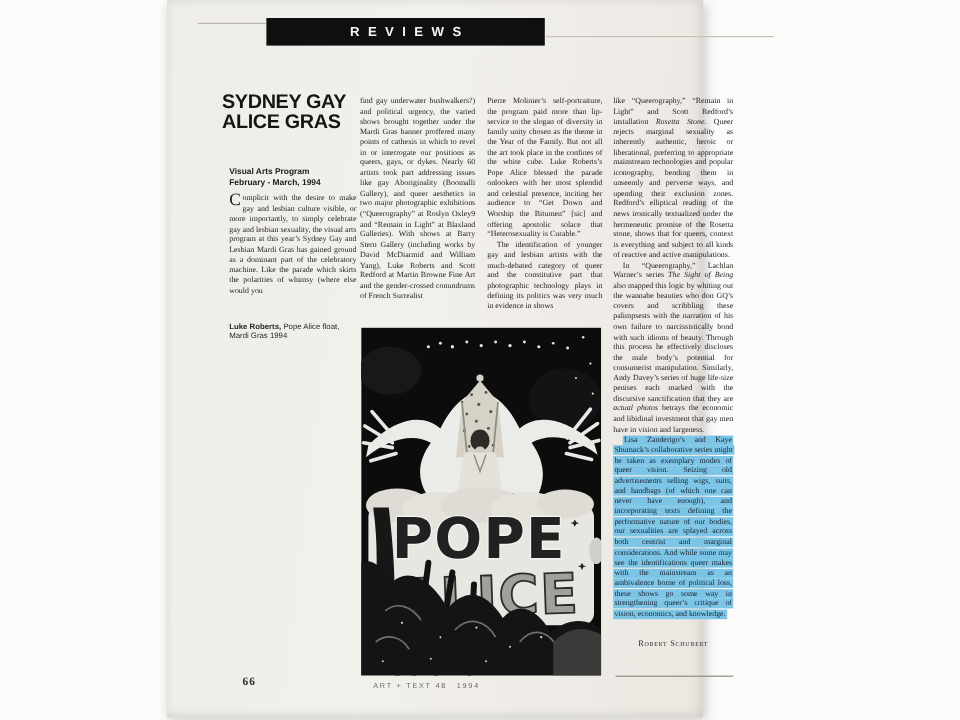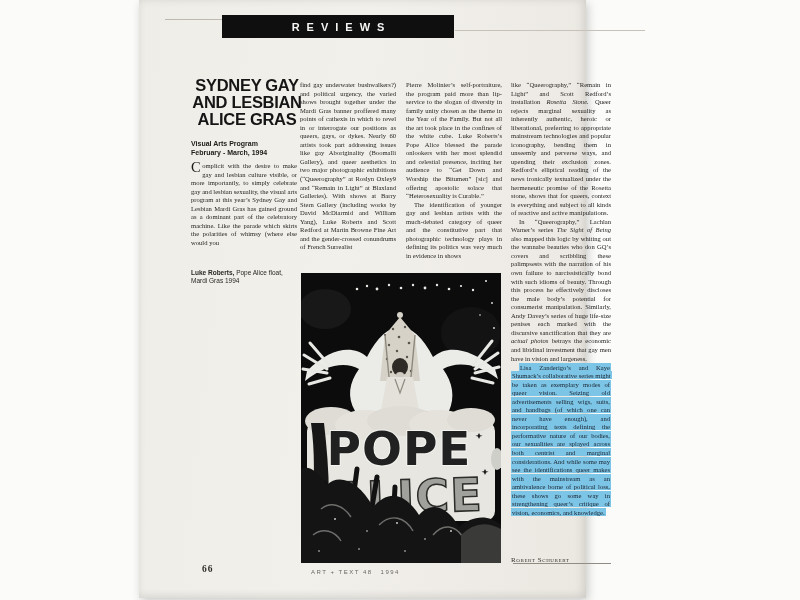--- a/index.html
+++ b/index.html
@@ -29,21 +29,21 @@
     font-weight:bold;font-size:11px;letter-spacing:7px;
     display:flex;align-items:center;justify-content:center;
     text-indent:7px;
   }
   .rule{background:#bdb9b1;height:1px;}
   
   #article-title{
     left:46px;top:77px;width:124px;
     font-family:"Liberation Sans", sans-serif;
     font-weight:bold;font-size:16.5px;line-height:17px;
-    letter-spacing:-0.3px;color:#151515;text-align:center;
+    letter-spacing:-0.3px;color:#151515;text-align:left;
   }
   #article-subtitle{
     left:52px;top:139px;width:110px;
     font-family:"Liberation Sans", sans-serif;
     font-weight:bold;font-size:7px;line-height:9px;color:#22201d;
   }
   
   .bodycol{
     font-size:6.6px;line-height:8.55px;color:#211f1c;
     text-align:justify;
@@ -65,21 +65,21 @@
     box-decoration-break:clone;-webkit-box-decoration-break:clone;
   }
   
   #photo-caption{
     left:52px;top:269px;width:102px;
     font-family:"Liberation Sans", sans-serif;
     font-size:6.5px;line-height:8px;color:#2a2825;
   }
   
   #byline{
-    left:372px;top:556px;width:100px;
+    left:372px;top:532px;width:100px;text-align:center;
     font-variant:small-caps;font-size:7px;letter-spacing:0.6px;color:#33302c;
   }
   #byline-rule{left:374px;top:563px;width:98px;background:#918d85;}
   
   #photo-frame{left:162px;top:273px;width:200px;height:290px;}
   
   #footer-page-number{
     left:63px;top:564px;
     font-weight:bold;font-size:9.5px;color:#2f2d2a;letter-spacing:1px;
   }
@@ -97,21 +97,20 @@
   <div id="page" class="abs">
 
     <div class="abs rule" style="left:26px;top:19px;width:57px;"></div>
     <div id="reviews-banner" class="abs">
       <span>REVIEWS</span>
     </div>
     <div class="abs rule" style="left:316px;top:30px;width:190px;background:#c6c2ba;"></div>
 
     <div id="article-title" class="abs">
       <div>SYDNEY GAY</div>
-      <div>AND LESBIAN</div>
       <div>ALICE GRAS</div>
     </div>
 
     <div id="article-subtitle" class="abs">
       <div>Visual Arts Program</div>
       <div>February - March, 1994</div>
     </div>
 
     <div id="col1" class="abs bodycol">
       <p><span class="dropcap">C</span><span>omplicit with the desire to make gay and lesbian culture visible, or more importantly, to simply celebrate gay and lesbian sexuality, the visual arts program at this year’s Sydney Gay and Lesbian Mardi Gras has gained ground as a dominant part of the celebratory machine. Like the parade which skirts the polarities of whimsy (where else would you</span></p>

